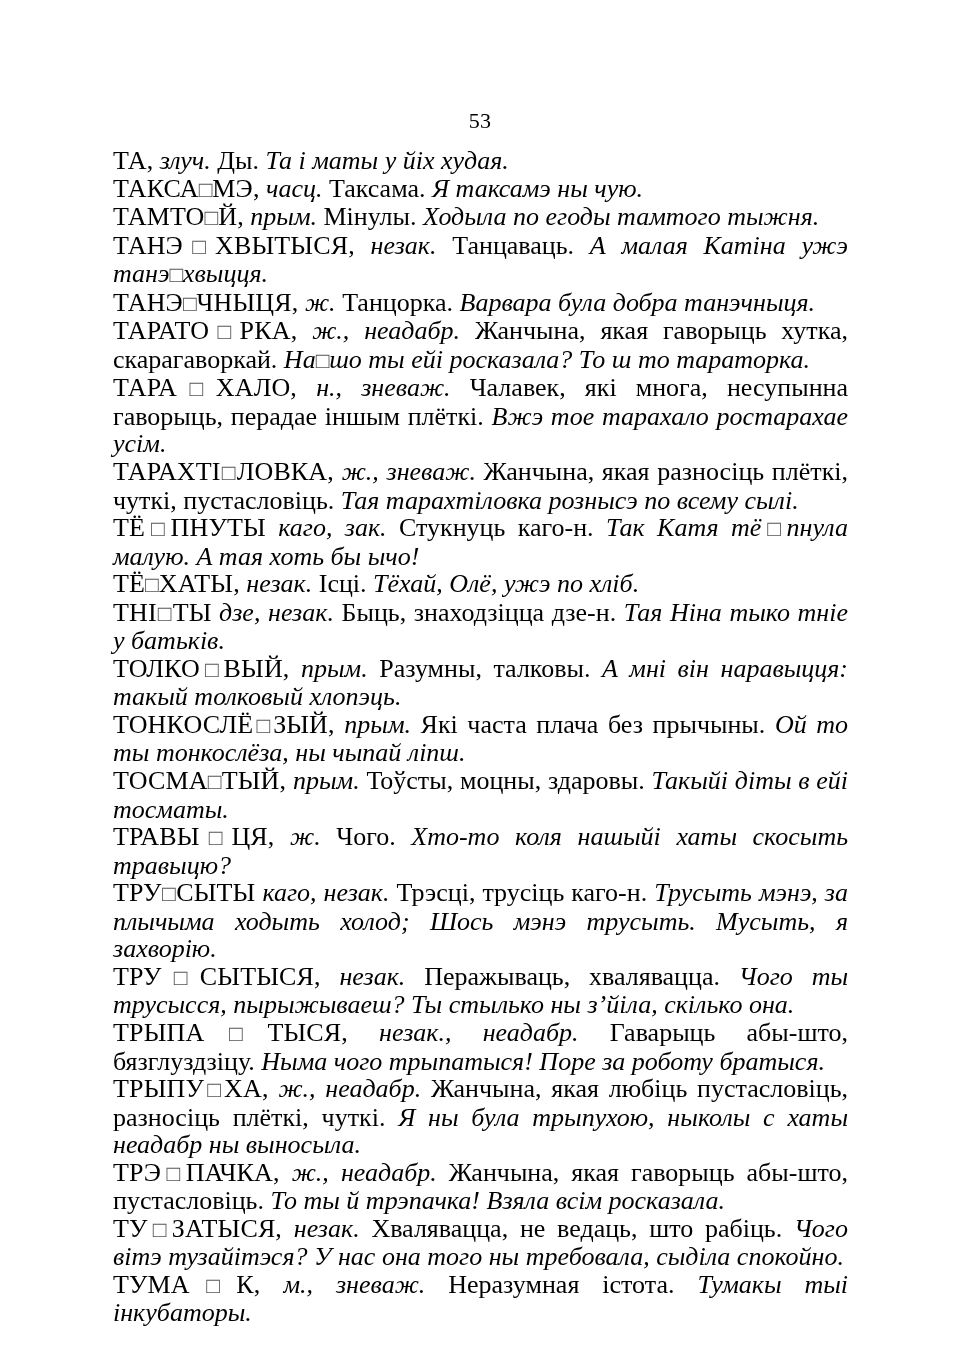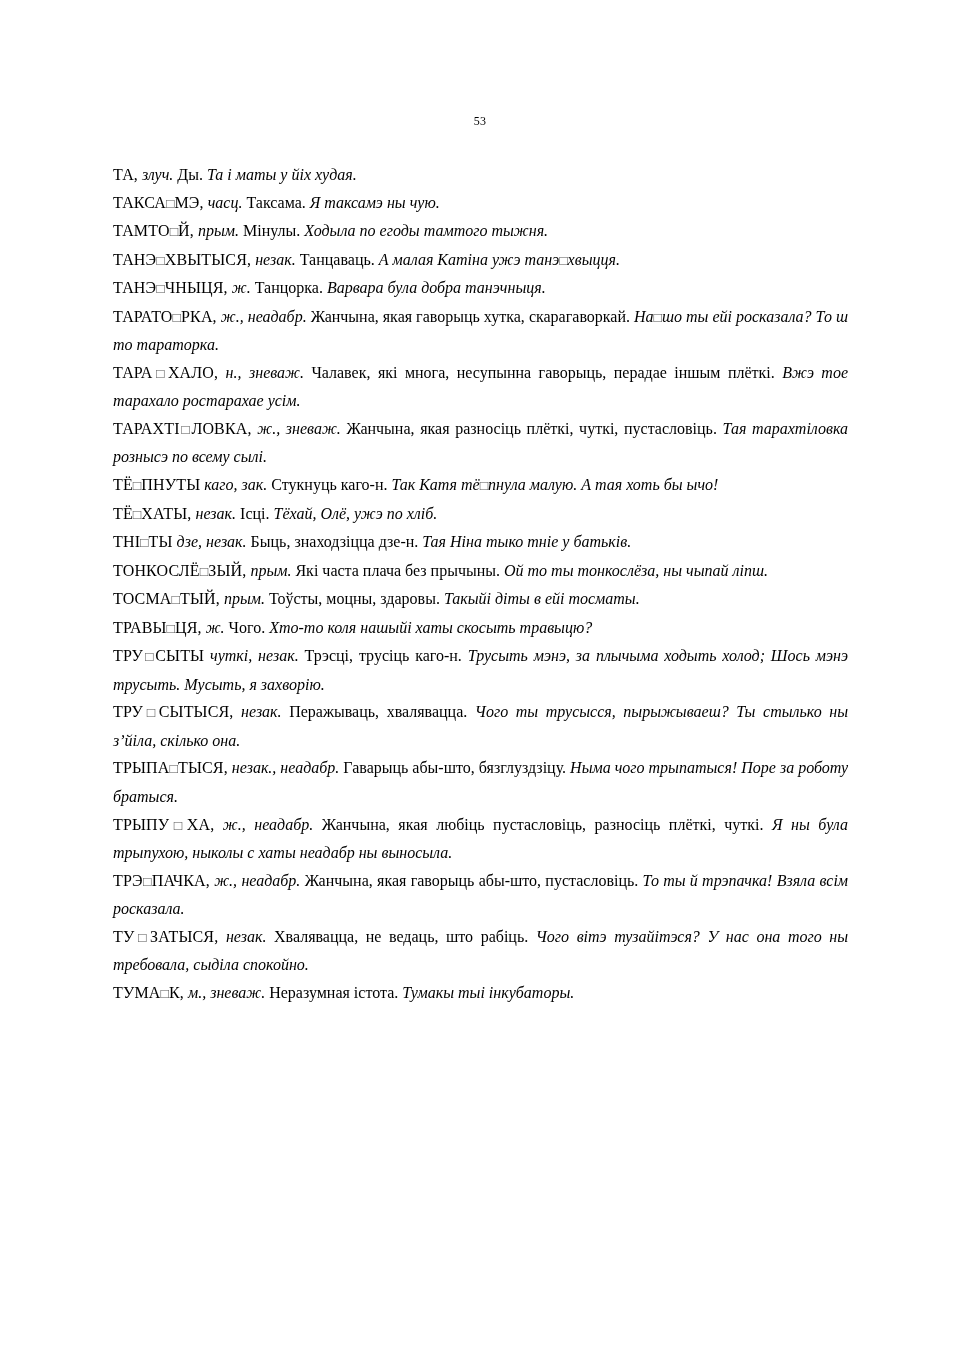--- a/index.html
+++ b/index.html
@@ -16,30 +16,30 @@
     overflow: hidden;
     font-family: "Liberation Serif", "DejaVu Serif", serif;
     color: #000000;
   }
   .folio {
     position: absolute;
     top: 110px;
     left: 0;
     width: 960px;
     text-align: center;
-    font-size: 12px;
+    font-size: 22px;
     line-height: 22px;
     letter-spacing: 0.3px;
   }
   .body-col {
     position: absolute;
-    top: 161px;
+    top: 147px;
     left: 113px;
     width: 735px;
-    font-size: 16px;
+    font-size: 26px;
     line-height: 27.55px;
     text-align: justify;
     text-justify: inter-word;
   }
   .entry {
     margin: 0;
     padding: 0;
     text-align: justify;
     text-indent: 0;
     hyphens: manual;
@@ -137,40 +137,46 @@
       <span class="def">Ісці.</span>
       <span class="ex">Тёхай, Олё, ужэ по хліб.</span>
     </p>
     <p class="entry">
       <span class="hw">ТНІ<span class="box">□</span>ТЫ</span>
       <span class="gram">дзе, незак.</span>
       <span class="def">Быць, знаходзіцца дзе-н.</span>
       <span class="ex">Тая Ніна тыко тніе у батьків.</span>
     </p>
     <p class="entry">
+      <span class="hw">ТОЛКО<span class="box">□</span>ВЫЙ,</span>
+      <span class="gram">прым.</span>
+      <span class="def">Разумны, талковы.</span>
+      <span class="ex">А мні він наравыцця: такый толковый хлопэць.</span>
+    </p>
+    <p class="entry">
       <span class="hw">ТОНКОСЛЁ<span class="box">□</span>ЗЫЙ,</span>
       <span class="gram">прым.</span>
       <span class="def">Які часта плача без прычыны.</span>
       <span class="ex">Ой то ты тонкослёза, ны чыпай ліпш.</span>
     </p>
     <p class="entry">
       <span class="hw">ТОСМА<span class="box">□</span>ТЫЙ,</span>
       <span class="gram">прым.</span>
       <span class="def">Тоўсты, моцны, здаровы.</span>
       <span class="ex">Такыйі діты в ейі тосматы.</span>
     </p>
     <p class="entry">
       <span class="hw">ТРАВЫ<span class="box">□</span>ЦЯ,</span>
       <span class="gram">ж.</span>
       <span class="def">Чого.</span>
       <span class="ex">Хто-то коля нашыйі хаты скосыть травыцю?</span>
     </p>
     <p class="entry">
       <span class="hw">ТРУ<span class="box">□</span>СЫТЫ</span>
-      <span class="gram">чуткі, незак.</span>
+      <span class="gram">каго, незак.</span>
       <span class="def">Трэсці, трусіць каго-н.</span>
       <span class="ex">Трусыть мэнэ, за плычыма ходыть холод; Шось мэнэ трусыть. Мусыть, я захворію.</span>
     </p>
     <p class="entry">
       <span class="hw">ТРУ<span class="box">□</span>СЫТЫСЯ,</span>
       <span class="gram">незак.</span>
       <span class="def">Перажываць, хвалявацца.</span>
       <span class="ex">Чого ты трусысся, пырыжываеш? Ты стылько ны з’йіла, скілько она.</span>
     </p>
     <p class="entry">

